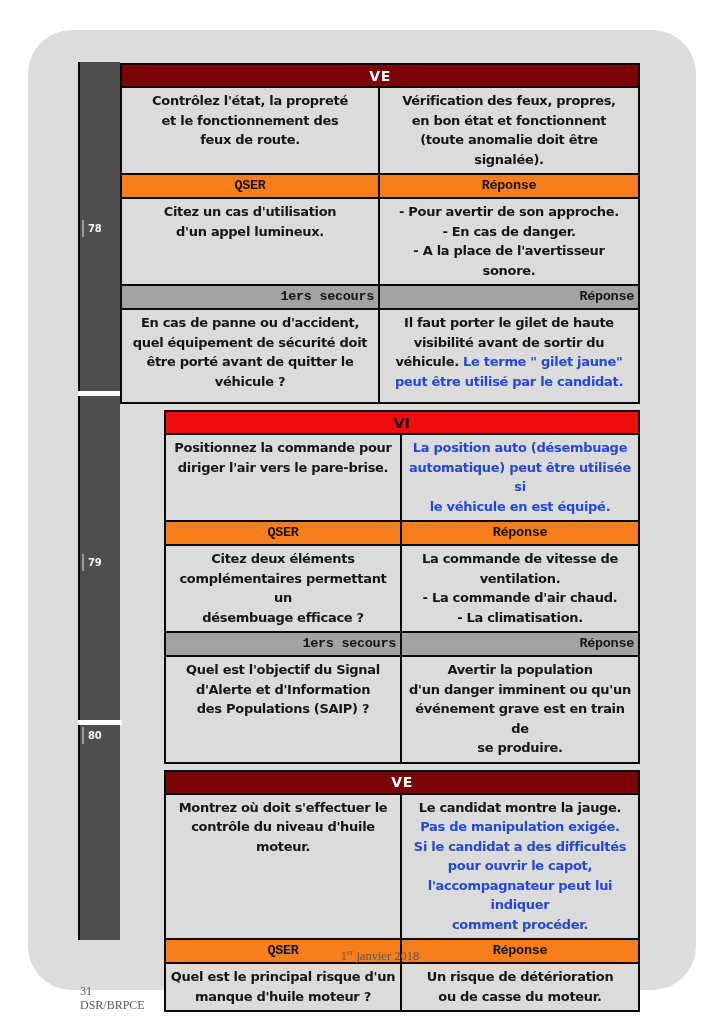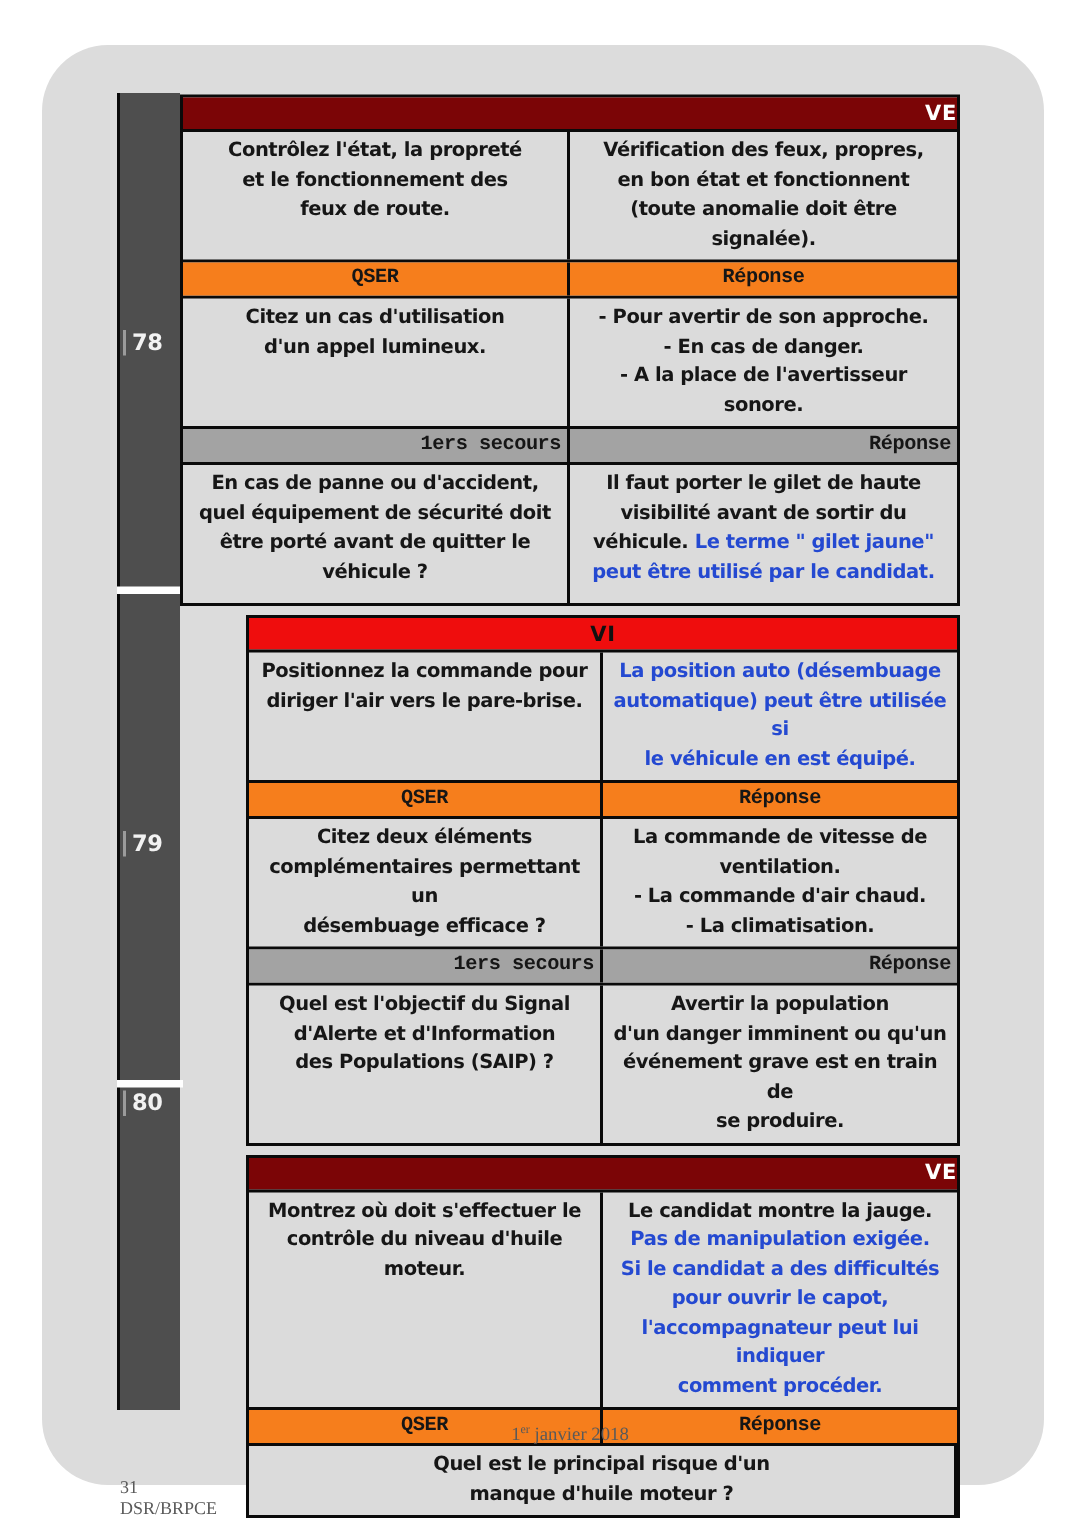--- a/index.html
+++ b/index.html
@@ -38,21 +38,21 @@
     box-sizing: border-box;
   }
   .side-num {
     position: absolute;
     left: 2px;
     width: 38px;
     height: 20px;
     display: flex;
     align-items: center;
     color: #f2f2f2;
-    font-size: 15px;
+    font-size: 10px;
     font-weight: bold;
     letter-spacing: -0.3px;
   }
   .side-num .tick {
     display: inline-block;
     width: 2px;
     height: 17px;
     background: #9b9b9b;
     margin-right: 4px;
   }
@@ -80,21 +80,21 @@
   .block + .block { margin-top: 6px; margin-left: 44px; }
   .hdr {
     height: 21px;
     display: flex;
     align-items: center;
     justify-content: center;
     font-size: 14px;
     font-weight: bold;
     letter-spacing: 0.5px;
   }
-  .hdr.darkred { background: #7b0506; color: #ffffff; justify-content: flex-end; }
+  .hdr.darkred { background: #7b0506; color: #ffffff; }
   .hdr.brightred { background: #ef0d0d; color: #111111; }
   .row {
     display: flex;
     border-top: 2px solid #0a0a0a;
     box-sizing: border-box;
   }
   .cell {
     flex: 1 1 50%;
     box-sizing: border-box;
     padding: 3px 4px 4px 4px;
@@ -258,20 +258,22 @@
 l'accompagnateur peut lui indiquer
 comment procéder.</span></div>
       </div>
       <div class="row subrow orange">
         <div class="cell left"><span>QSER</span></div>
         <div class="cell"><span>Réponse</span></div>
       </div>
       <div class="row" style="min-height:36px">
         <div class="cell left"><span>Quel est le principal risque d'un
 manque d'huile moteur ?</span></div>
+        <div class="cell"><span>Un risque de détérioration
+ou de casse du moteur.</span></div>
       </div>
     </section>
 
   </div>
 
   <div class="footer-left">
     <div>31</div>
     <div>DSR/BRPCE</div>
   </div>
   <div class="footer-date">

